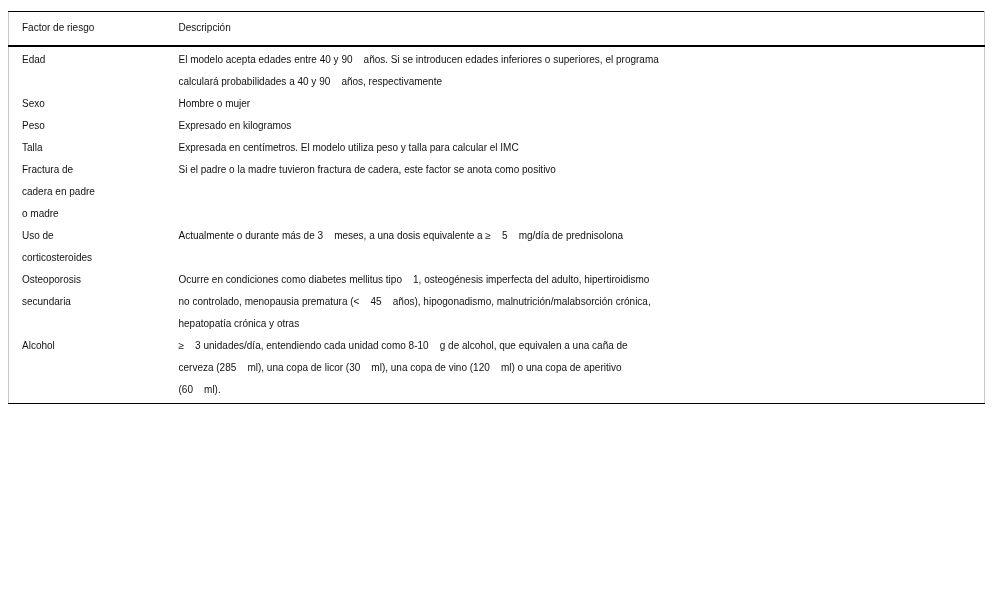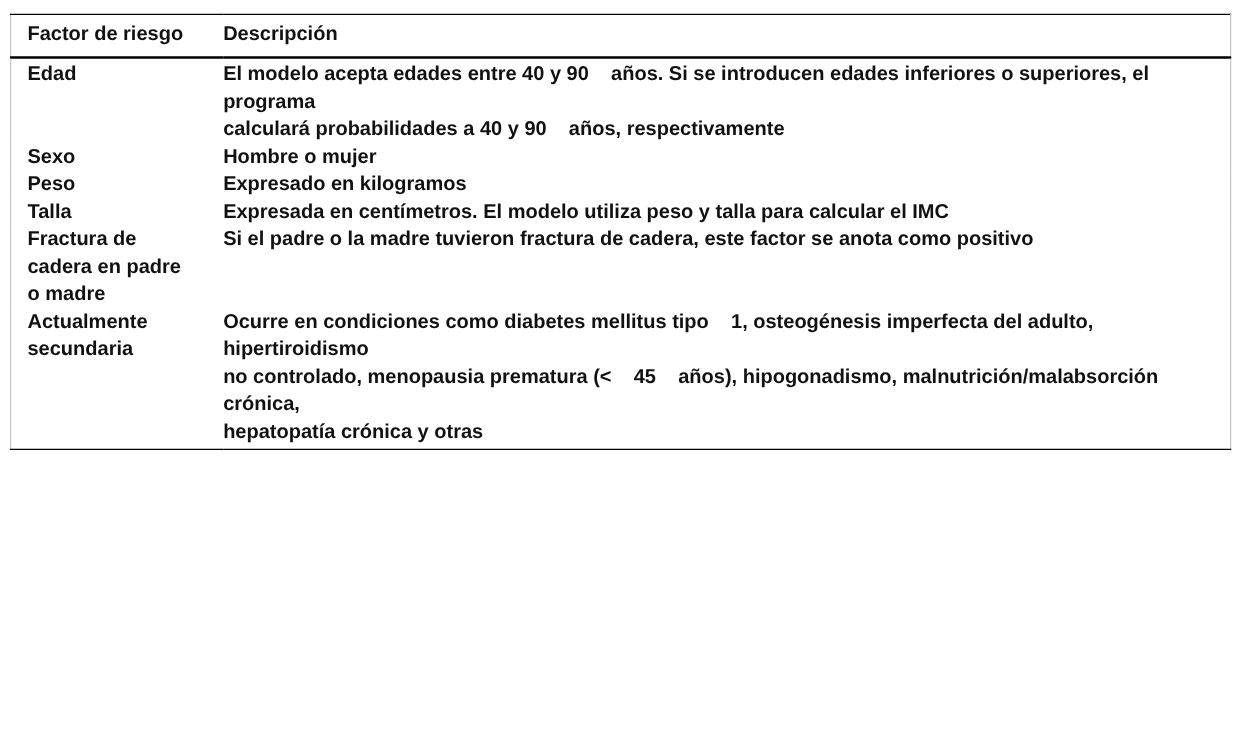--- a/index.html
+++ b/index.html
@@ -22,22 +22,22 @@
     border-collapse: collapse;
     table-layout: fixed;
     border-top: 1.3px solid #000000;
     border-bottom: 1.8px solid #000000;
     border-left: 1px solid #c8c8c8;
     border-right: 1px solid #c8c8c8;
   }
   col.col-factor { width: 170px; }
   th, td {
     text-align: left;
-    font-weight: 700;
-    font-size: 16px;
+    font-weight: 400;
+    font-size: 10px;
     line-height: 22px;
     vertical-align: top;
     white-space: pre-wrap;
     padding: 0;
     margin: 0;
   }
   thead th {
     border-bottom: 2.5px solid #000000;
     padding-top: 5px;
     padding-bottom: 6px;
@@ -95,26 +95,37 @@
 
 
   <tr>
     <td class="factor">Fractura de
 cadera en padre
 o madre</td>
     <td class="desc">Si el padre o la madre tuvieron fractura de cadera, este factor se anota como positivo</td>
   </tr>
 
 
+  <tr>
+    <td class="factor">Uso de
+corticosteroides</td>
+    <td class="desc">Actualmente o durante más de 3    meses, a una dosis equivalente a ≥    5    mg/día de prednisolona</td>
+  </tr>
 
 
   <tr>
-    <td class="factor">Actualmente
+    <td class="factor">Osteoporosis
 secundaria</td>
     <td class="desc">Ocurre en condiciones como diabetes mellitus tipo    1, osteogénesis imperfecta del adulto, hipertiroidismo
 no controlado, menopausia prematura (&lt;    45    años), hipogonadismo, malnutrición/malabsorción crónica,
 hepatopatía crónica y otras</td>
   </tr>
 
+  <tr>
+    <td class="factor">Alcohol</td>
+    <td class="desc">≥    3 unidades/día, entendiendo cada unidad como 8-10    g de alcohol, que equivalen a una caña de
+cerveza (285    ml), una copa de licor (30    ml), una copa de vino (120    ml) o una copa de aperitivo
+(60    ml).</td>
+  </tr>
 
 </tbody>
   </table>
 </div>
 
 </body></html>

